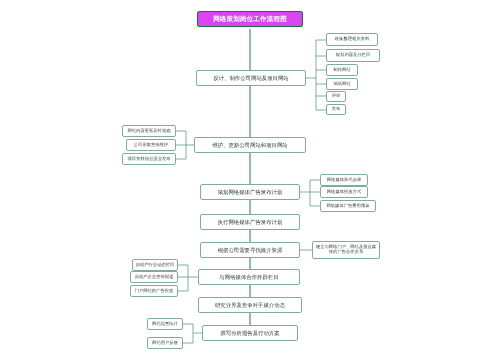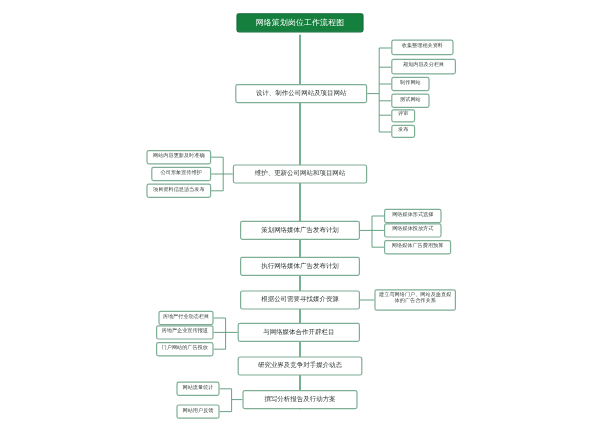--- a/index.html
+++ b/index.html
@@ -24,31 +24,32 @@
     justify-content:center;
     text-align:center;
     line-height:1.12;
     padding:1px 2px;
     white-space:nowrap;
   }
   .node.wrap{white-space:normal;}
   .title-node{
     position:absolute;
     box-sizing:border-box;
-    background:#15803d;
+    background:#d946ef;
     border:1px solid #15703f;
     border-radius:2px;
     color:#ffffff;
     display:flex;
     align-items:center;
     justify-content:center;
     text-align:left;
     font-size:6.5px;
     letter-spacing:.2px;
     white-space:nowrap;
+    font-weight:bold;
   }
   .main{font-size:5.4px;}
   .child{font-size:4.3px;color:#3a4740;}
   .child.wide{font-size:4.3px;}
 </style>
 </head>
 <body>
 
 <div id="canvas">
 

